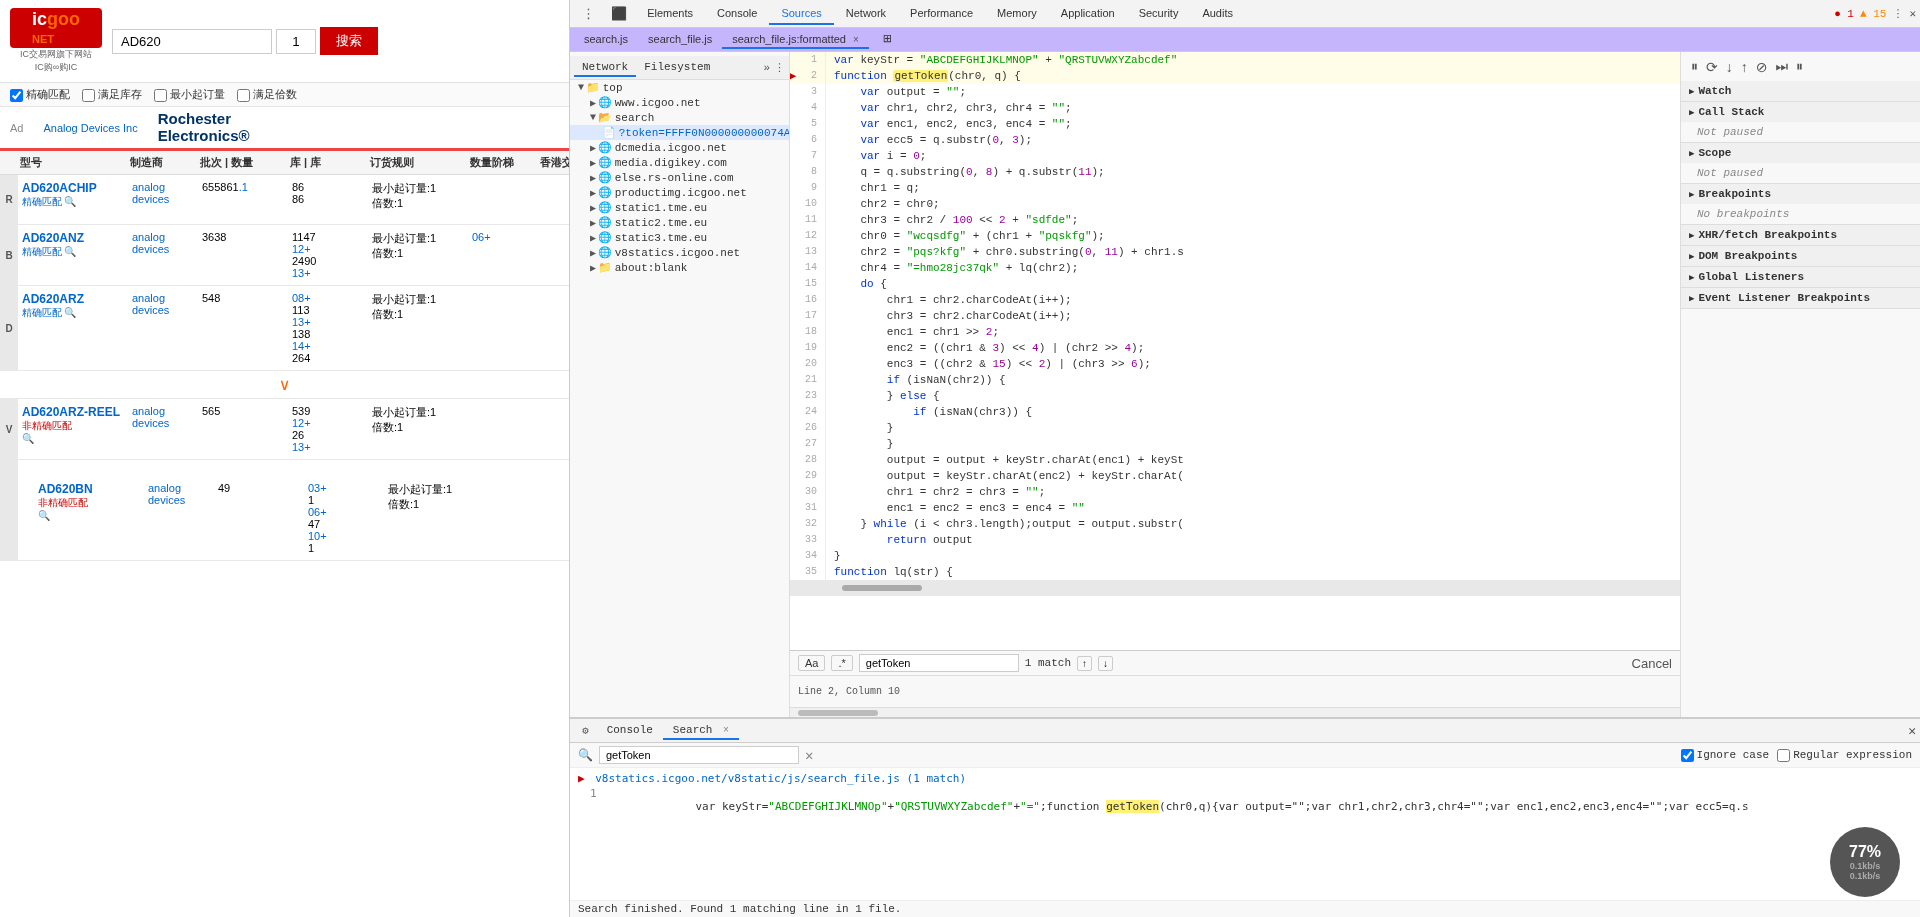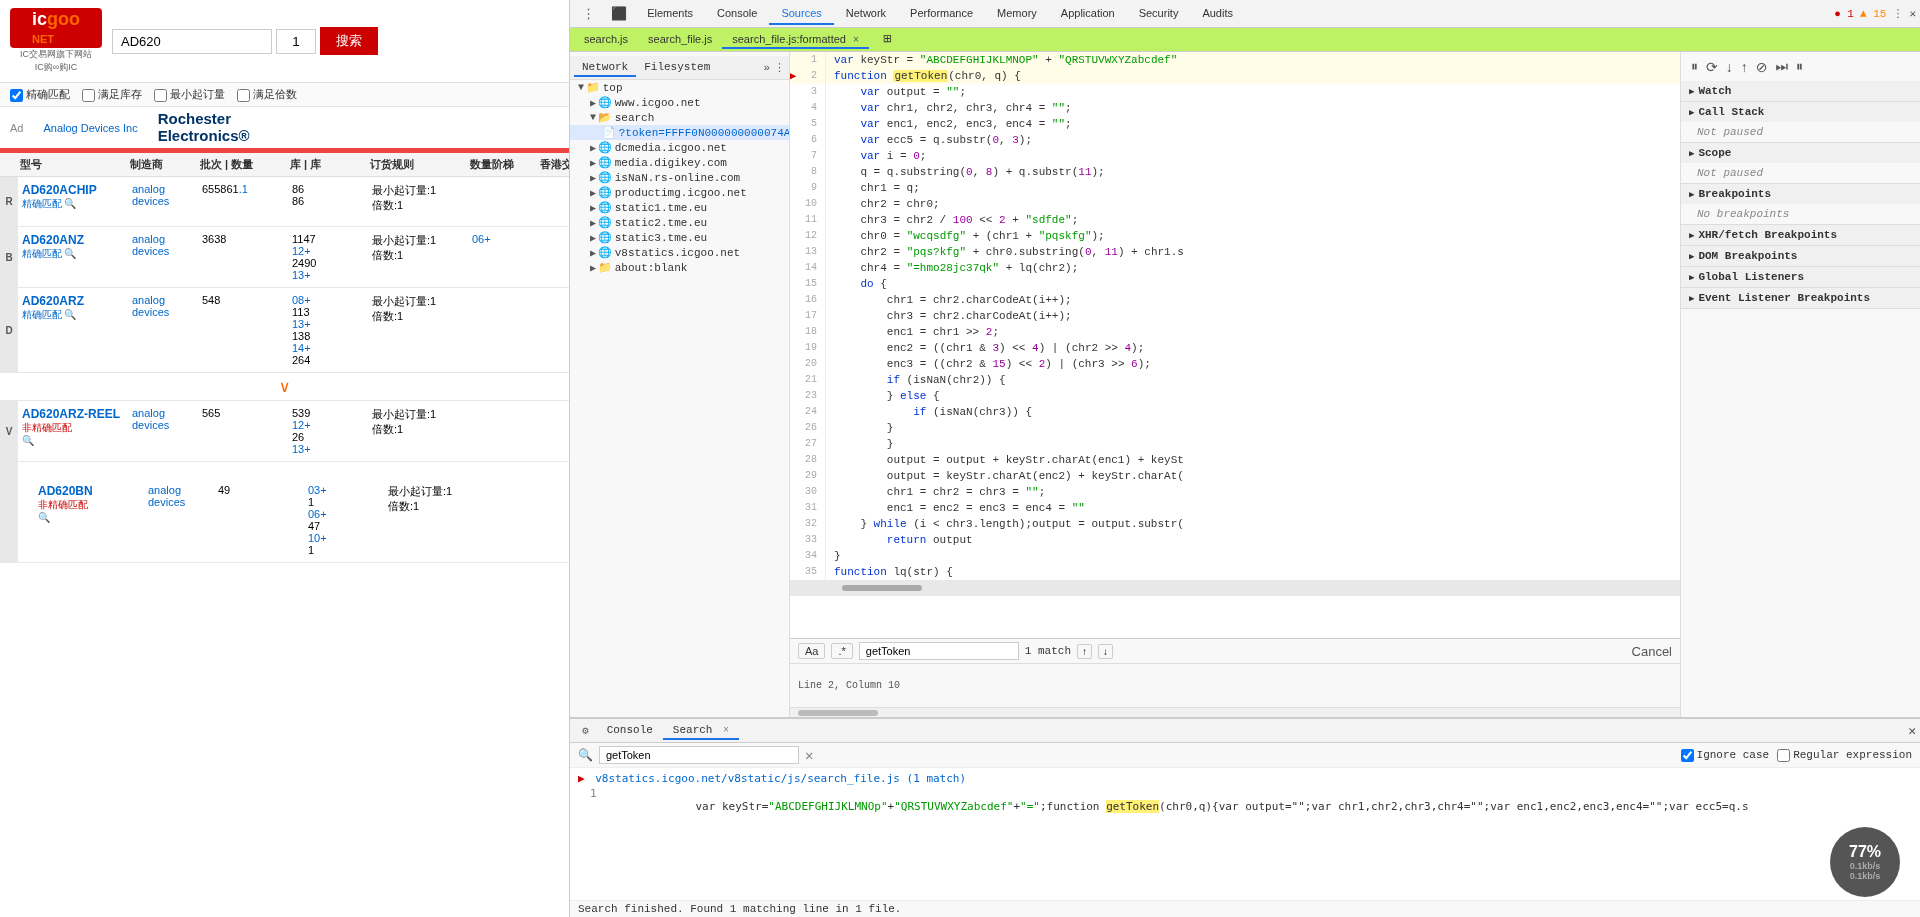--- a/index.html
+++ b/index.html
@@ -79,21 +79,21 @@
       border-bottom: 1px solid #e5e5e5;
     }
     .filter-row label { display: flex; align-items: flex-end; gap: 3px; cursor: pointer; }
 
     
     .ad-bar {
       background: #fff;
       padding: 4px 10px;
       font-size: 11px;
       color: #666;
-      border-bottom: 5px solid #ef4444;
+      border-bottom: 3px solid #ef4444;
       display: flex;
       align-items: center;
       gap: 20px;
     }
     .rochester-logo {
       font-size: 15px;
       font-weight: bold;
       color: #003366;
       line-height: 1.1;
     }
@@ -184,21 +184,21 @@
       align-items: center;
       gap: 6px;
       color: #cc0000;
       font-size: 11px;
     }
 
     
     .sources-sub-tabs {
       display: flex;
       align-items: center;
-      background: #bef264;
+      background: #c4b5fd;
       border-bottom: 1px solid #ccc;
       height: 24px;
       padding: 0 4px;
       gap: 0;
     }
     .sources-sub-tab {
       padding: 2px 10px;
       cursor: pointer;
       color: #333;
       font-size: 11px;
@@ -807,21 +807,21 @@
           <span>dcmedia.icgoo.net</span>
         </div>
         <div class="tree-item indent1">
           <span class="tree-arrow">▶</span>
           <span class="tree-icon-world">🌐</span>
           <span>media.digikey.com</span>
         </div>
         <div class="tree-item indent1">
           <span class="tree-arrow">▶</span>
           <span class="tree-icon-world">🌐</span>
-          <span>isNaN.rs-online.com</span>
+          <span>else.rs-online.com</span>
         </div>
         <div class="tree-item indent1">
           <span class="tree-arrow">▶</span>
           <span class="tree-icon-world">🌐</span>
           <span>productimg.icgoo.net</span>
         </div>
         <div class="tree-item indent1">
           <span class="tree-arrow">▶</span>
           <span class="tree-icon-world">🌐</span>
           <span>static1.tme.eu</span>
@@ -1031,21 +1031,21 @@
         <div class="find-bar">
           <button class="toolbar-btn">Aa</button>
           <button class="toolbar-btn">.*</button>
           <input class="find-input" type="text" value="getToken" style="">
           <span class="find-match">1 match</span>
           <button class="find-btn">↑</button>
           <button class="find-btn">↓</button>
           <button class="find-cancel">Cancel</button>
         </div>
 
-        <div style="padding:16px 8px; background:#f8f8f8; border-top:1px solid #ddd; font-size:10px; color:#555; display:flex; gap:16px;">
+        <div style="padding:10px 8px; background:#f8f8f8; border-top:1px solid #ddd; font-size:10px; color:#555; display:flex; gap:16px;">
           <span>Line 2, Column 10</span>
         </div>
 
         <div style="height:10px; background:#f0f0f0; border-top:1px solid #ddd; display:flex; align-items:center; padding:0 8px;">
           <div style="height:6px; width:80px; background:#bbb; border-radius:3px;"></div>
         </div>
       </div>
 
       <div class="devtools-right">
 

